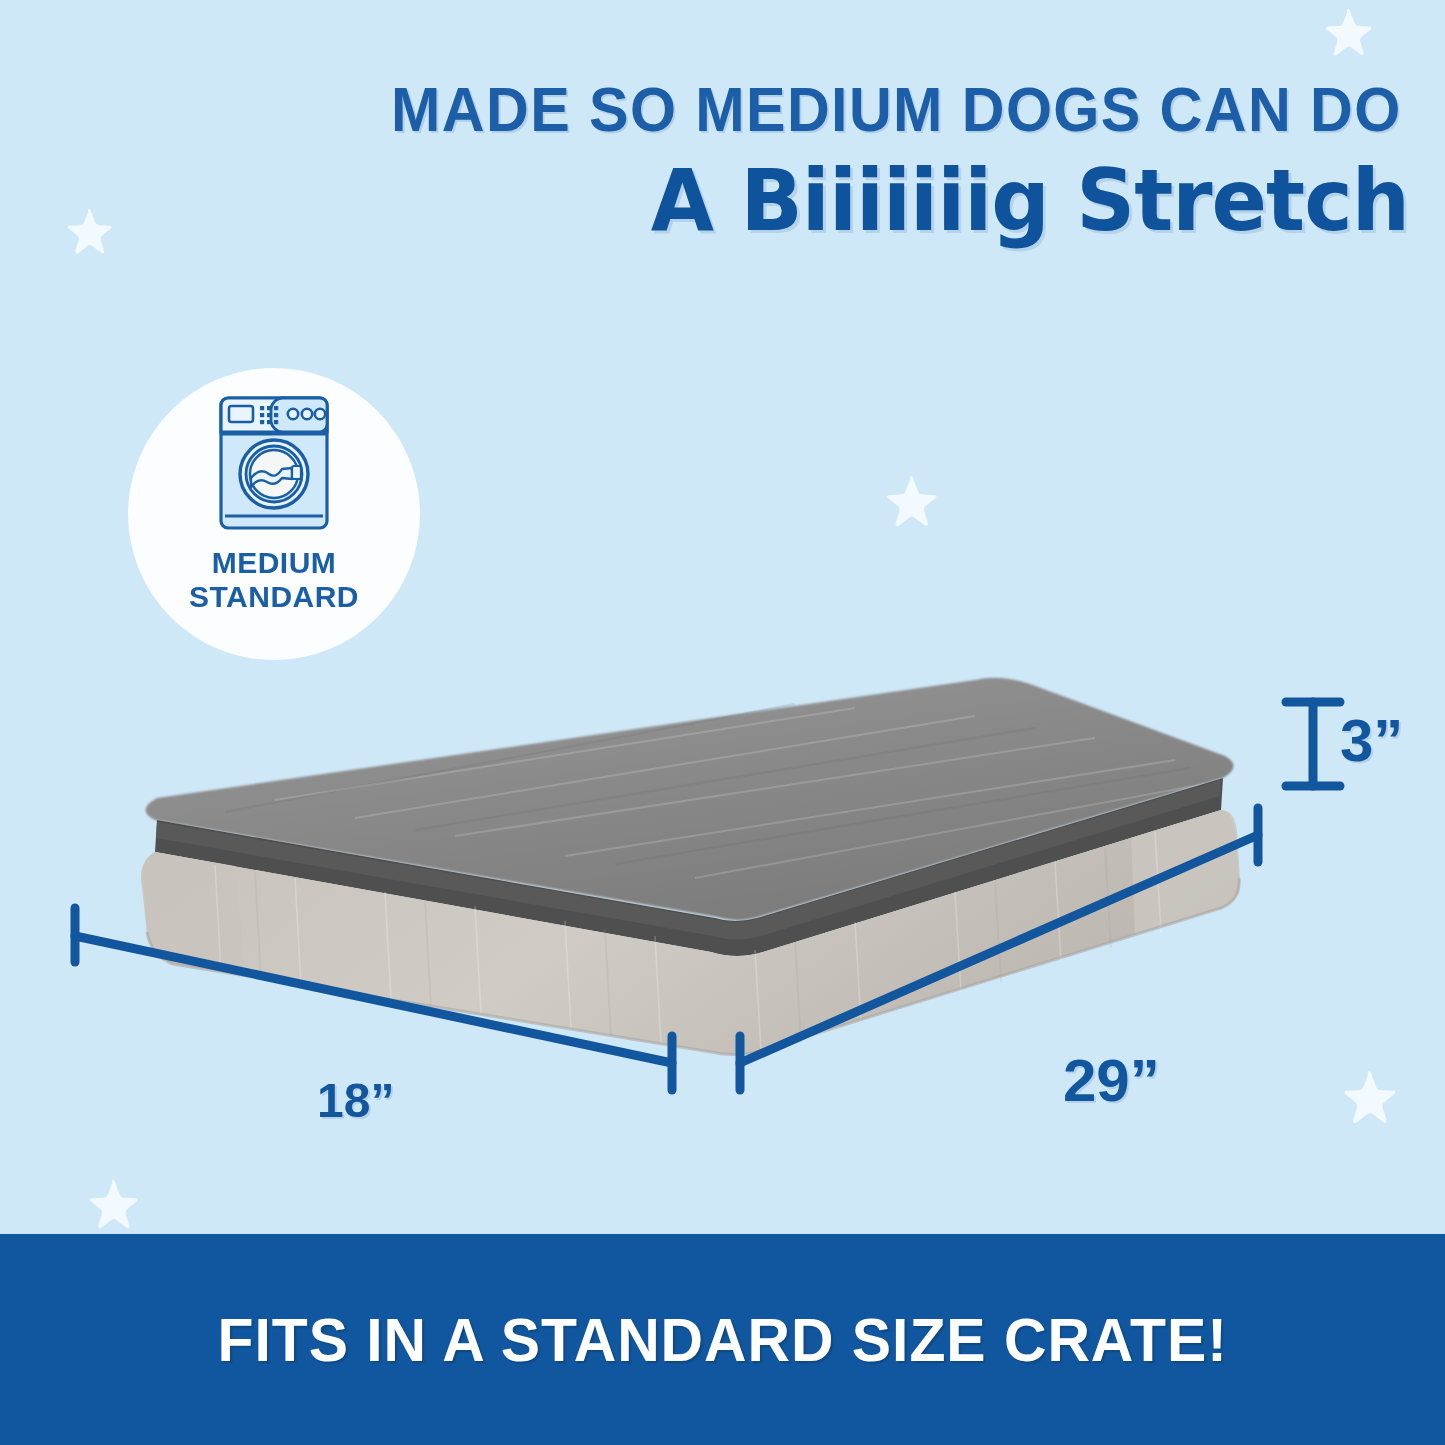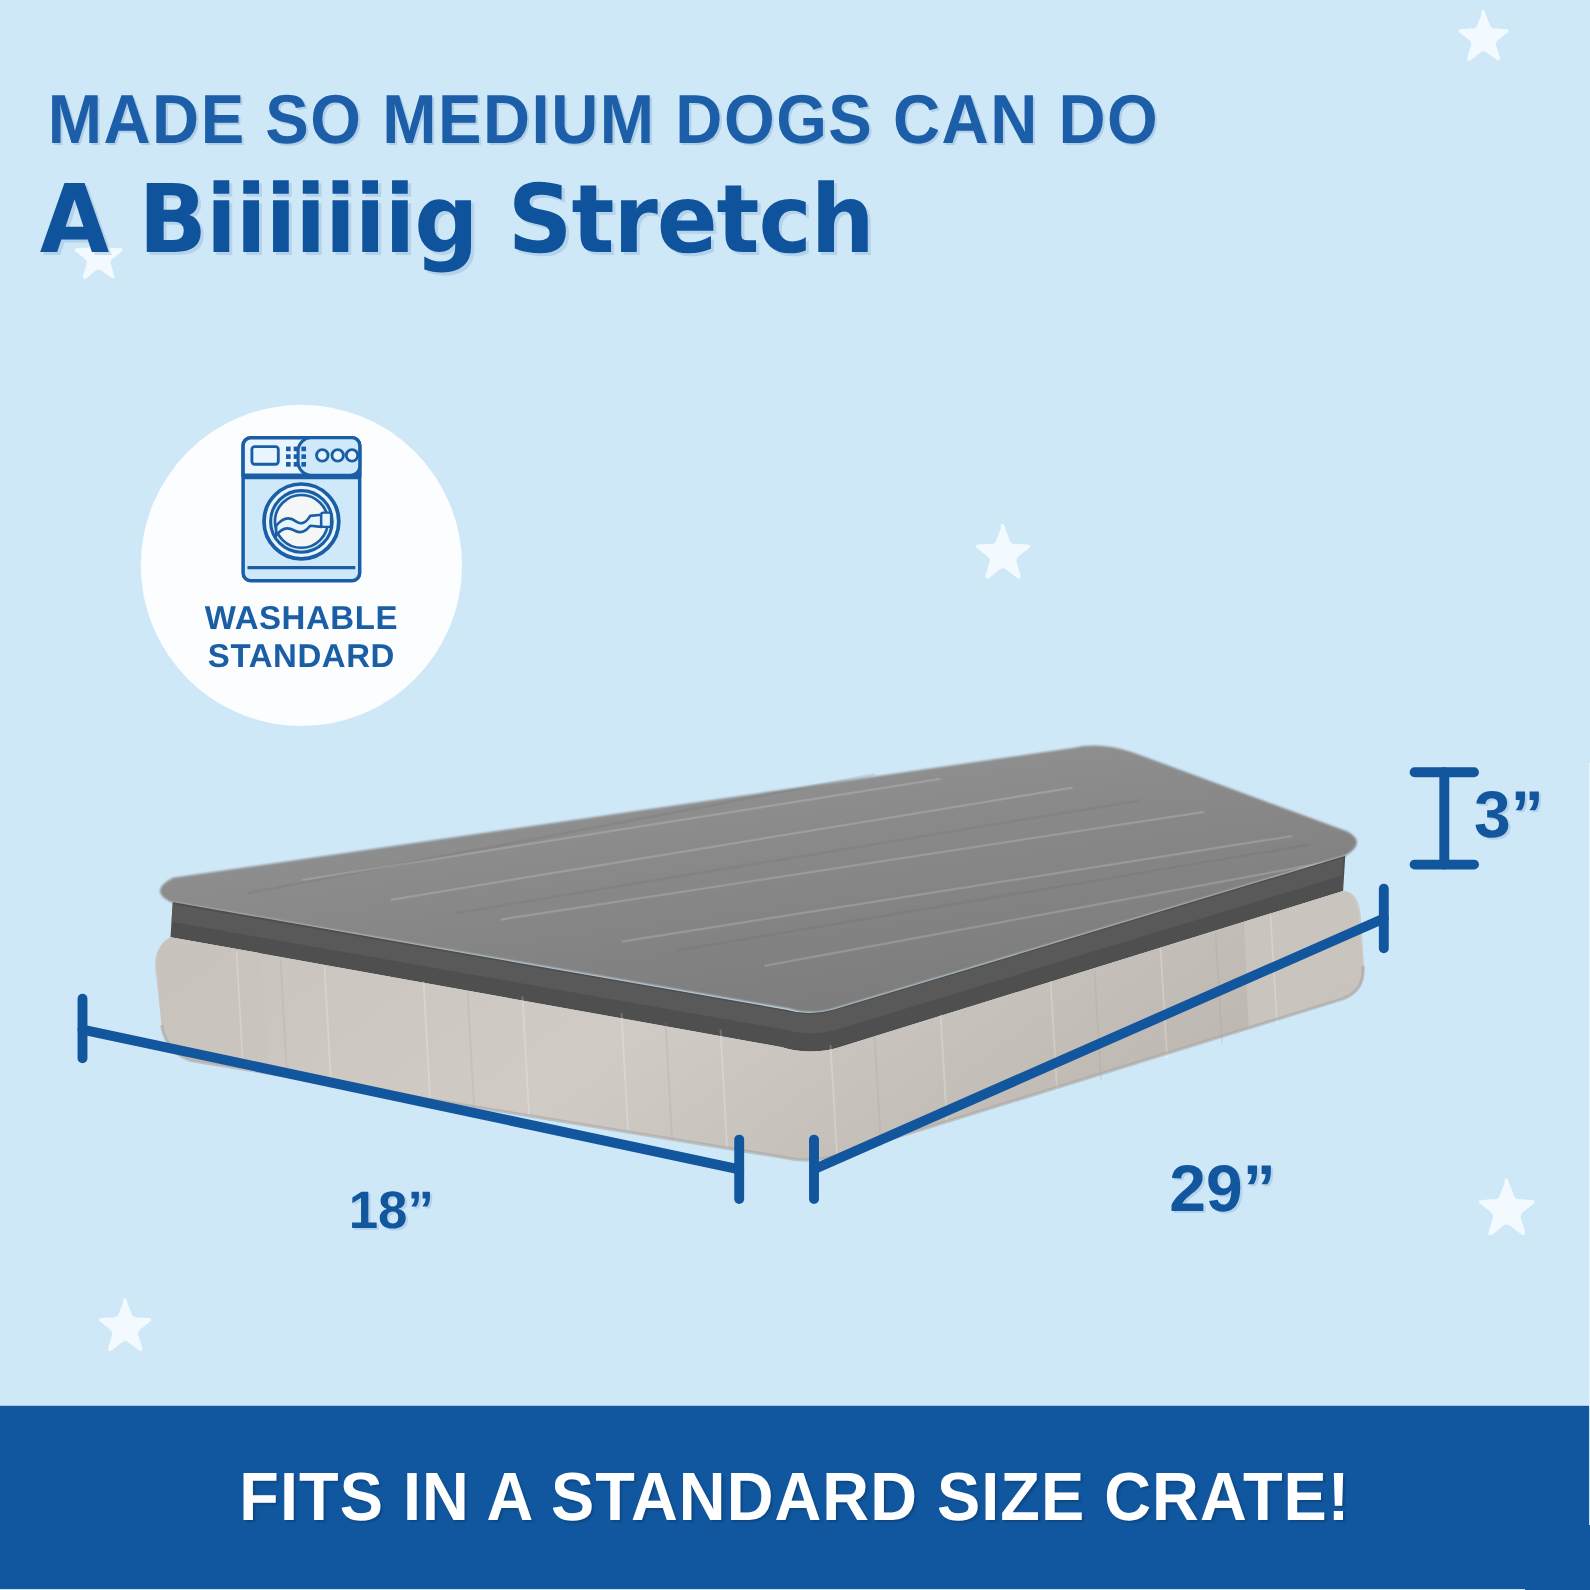--- a/index.html
+++ b/index.html
@@ -26,21 +26,21 @@
     pointer-events: none;
   }
   .star svg { display: block; }
 
   
   .headline-block {
     position: absolute;
     left: 0;
     top: 78px;
     width: 1445px;
-    text-align: left;
+    text-align: right;
   }
   .headline-top {
     font-family: "Liberation Sans Narrow", "Liberation Sans", sans-serif;
     font-size: 63px;
     font-weight: bold;
     letter-spacing: 1.5px;
     color: #1c5fa8;
     line-height: 1.0;
     transform: scaleX(0.94);
     text-shadow: 2px 2px 0 rgba(120,160,200,0.35);
@@ -120,21 +120,21 @@
   .dim-18 { left: 317px; top: 1073px; font-size: 48px; }
   .dim-29 { left: 1063px; top: 998px; font-size: 60px; margin-top: 48px; }
   .dim-3  { left: 1340px; top: 706px; font-size: 60px; }
 
   
   .banner {
     position: absolute;
     left: 0;
     bottom: 0;
     width: 1445px;
-    height: 167px;
+    height: 211px;
     background: #10579f;
     display: flex;
     align-items: center;
     justify-content: center;
   }
   .banner-text {
     font-family: "Liberation Sans Narrow", "Liberation Sans", sans-serif;
     font-size: 62px;
     font-weight: bold;
     color: #ffffff;
@@ -215,21 +215,21 @@
         <circle cx="59" cy="80" r="28" fill="#cfe9fa" stroke="#1a5ea6" stroke-width="2.8"></circle>
         <circle cx="59" cy="80" r="24" fill="#f4f7f5" stroke="#1a5ea6" stroke-width="2.4"></circle>
 
         <path d="M36 84 q9 -11 18 -4 q7 5 13 -5 l10 -1 v11 l-10 -1 q-7 9 -15 4 q-9 -5 -16 5 z" fill="#e8f5fe" stroke="#1a5ea6" stroke-width="2.4" stroke-linejoin="round"></path>
         <rect x="77" y="72" width="9" height="13" rx="2" ry="2" fill="#e8f5fe" stroke="#1a5ea6" stroke-width="2.2"></rect>
 
         <line x1="10" y1="122" x2="108" y2="122" stroke="#1a5ea6" stroke-width="3"></line>
       </svg>
     </div>
     <div class="badge-label">
-      <div>WASHABLE</div>
+      <div>MEDIUM</div>
       <div>STANDARD</div>
     </div>
   </div>
 
   <div id="bed-wrap">
     <svg viewBox="0 0 1190 420" xmlns="http://www.w3.org/2000/svg">
       <defs>
         <linearGradient id="topGrad" x1="0" y1="0" x2="0.6" y2="1">
           <stop offset="0%" stop-color="#9a9a9a"></stop>
           <stop offset="45%" stop-color="#8b8b8b"></stop>

